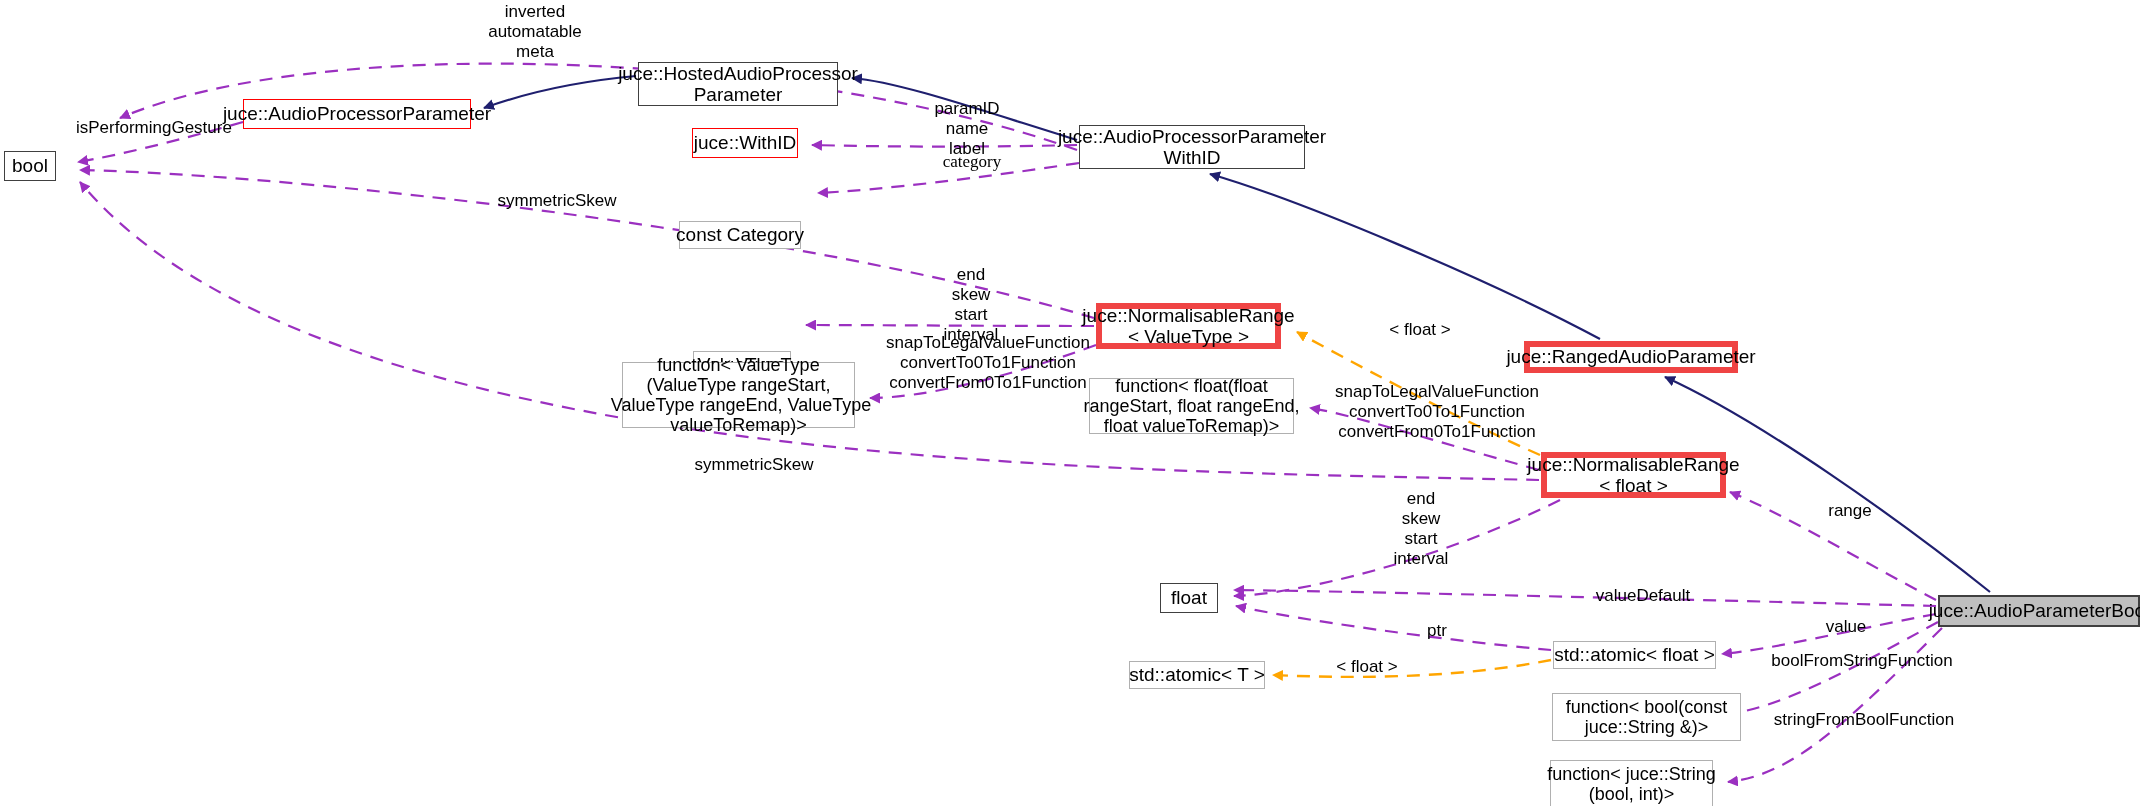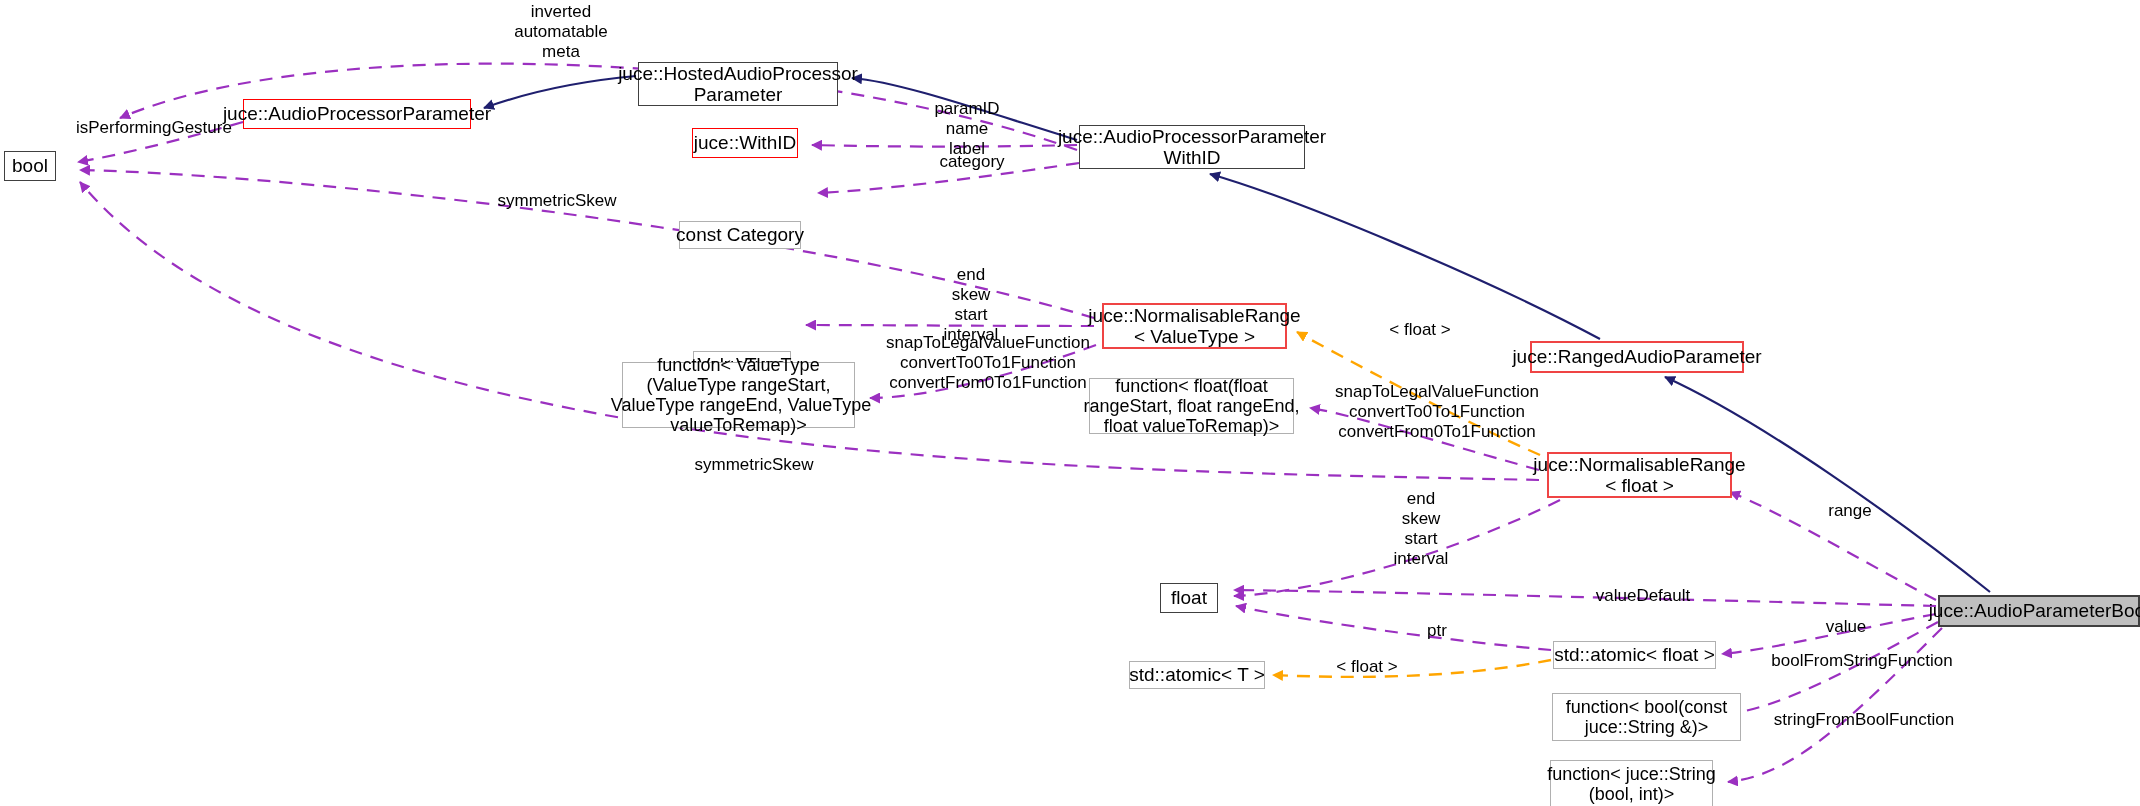--- a/index.html
+++ b/index.html
@@ -16,21 +16,21 @@
     display:flex;align-items:center;justify-content:center;
     text-align:center;
     line-height:1.12;
     color:#000000;
     background:#ffffff;
     white-space:pre;
   }
   
   .n-class{border:1px solid #404040;font-size:19px;}
   .n-class-red{border:1px solid #ff0000;font-size:19px;}
-  .n-class-strong{border:2px solid #ef4444;font-size:19px;margin-left:6px;}
+  .n-class-strong{border:6px solid #ef4444;font-size:19px;}
   .n-plain{border:1px solid #b0b0b0;font-size:19px;}
   .n-current{border:2px solid #404040;background:#bfbfbf;font-size:19px;}
 
   .edge-label{
     position:absolute;
     font-size:17px;
     color:#000000;
     line-height:1.18;
     text-align:center;
     white-space:pre;
@@ -127,31 +127,31 @@
   <div class="node n-plain" style="left:1553px;top:641px;width:163px;height:28px;">std::atomic&lt; float &gt;</div>
 
   <div class="node n-plain" style="left:1552px;top:693px;width:189px;height:48px;font-size:18px;">function&lt; bool(const
 juce::String &amp;)&gt;</div>
 
   <div class="node n-plain" style="left:1550px;top:760px;width:163px;height:48px;font-size:18px;">function&lt; juce::String
 (bool, int)&gt;</div>
 
   <div class="node n-current" style="left:1938px;top:595px;width:202px;height:32px;">juce::AudioParameterBool</div>
 
-  <div class="edge-label" style="left:506px;top:2px;width:110px;">inverted
+  <div class="edge-label" style="left:480px;top:2px;width:110px;">inverted
 automatable
 meta</div>
 
   <div class="edge-label" style="left:76px;top:118px;width:190px;text-align:left;">isPerformingGesture</div>
 
   <div class="edge-label" style="left:922px;top:99px;width:90px;">paramID
 name
 label</div>
 
-  <div class="edge-label" style="left:932px;top:152px;width:80px;">category</div>
+  <div class="edge-label" style="left:932px;top:152px;width:80px;font-family:Liberation Serif, serif;">category</div>
 
   <div class="edge-label" style="left:492px;top:191px;width:130px;">symmetricSkew</div>
 
   <div class="edge-label" style="left:936px;top:265px;width:70px;">end
 skew
 start
 interval</div>
 
   <div class="edge-label" style="left:873px;top:333px;width:230px;">snapToLegalValueFunction
 convertTo0To1Function

